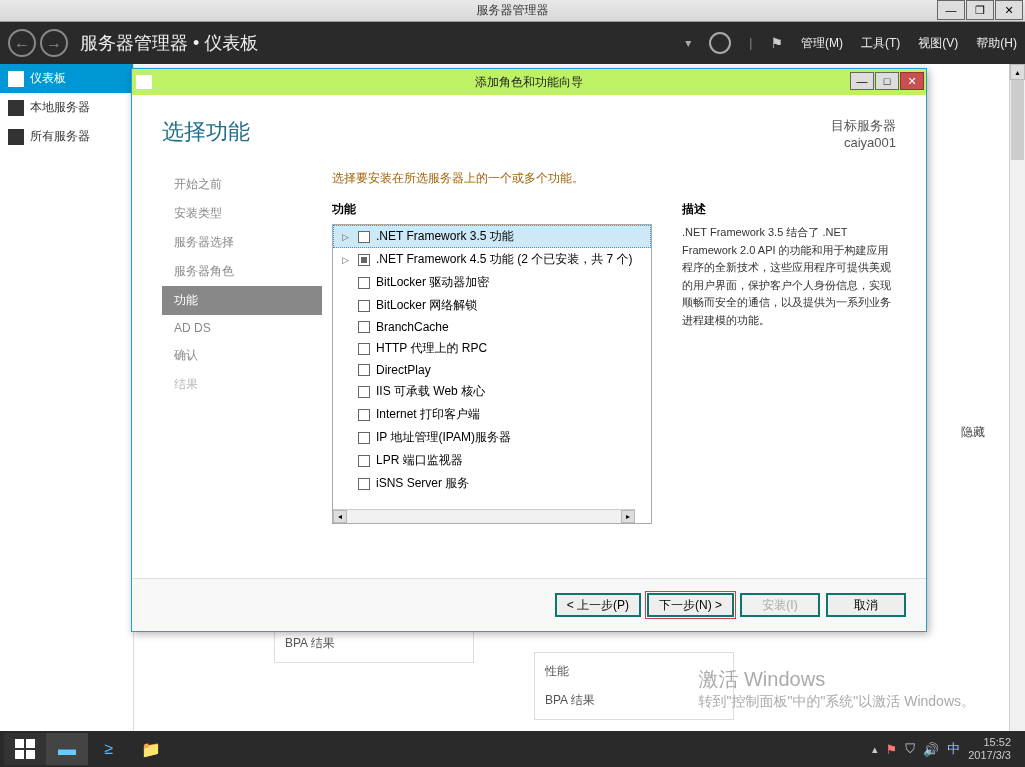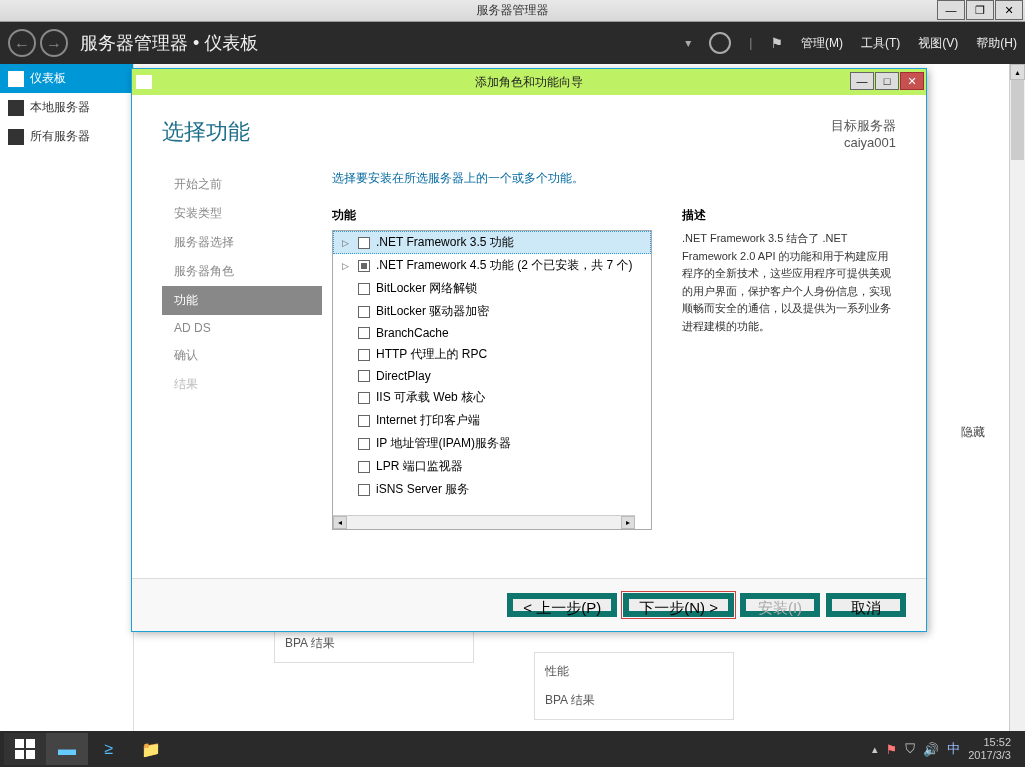--- a/index.html
+++ b/index.html
@@ -53,41 +53,41 @@
 .wizard-target { margin-left: auto; text-align: right; font-size: 13px; color: #555; }
 
 .wizard-main { flex: 1; display: flex; padding: 0 30px; }
 .wizard-steps { width: 160px; padding-top: 10px; }
 .step { font-size: 12px; color: #999; padding: 6px 12px; cursor: pointer; }
 .step.done { color: #888; }
 .step.active { background: #888; color: #fff; }
 .step.future { color: #bbb; }
 
 .wizard-content { flex: 1; padding: 10px 0 0 10px; }
-.content-desc { font-size: 12px; color: #0369a1; margin-bottom: 20px; }
+.content-desc { font-size: 12px; color: #a16207; margin-bottom: 14px; }
 .feat-cols { display: flex; gap: 30px; }
 .feat-left { width: 320px; }
 .feat-right { width: 210px; }
 .col-label { font-size: 12px; font-weight: bold; margin-bottom: 6px; }
 .feat-list { border: 1px solid #aaa; height: 300px; overflow: hidden; position: relative; padding-bottom: 14px; }
 .feat-scroll { overflow-y: scroll; overflow-x: hidden; height: calc(100% - 14px); }
 .feat-item { display: flex; align-items: center; padding: 2px 4px 2px 8px; font-size: 12px; gap: 6px; cursor: pointer; white-space: nowrap; }
 .feat-item.selected { background: #cde8f6; border: 1px dotted #3399dd; }
 .feat-item:not(.selected) { border: 1px solid transparent; }
 .expander { width: 10px; color: #666; font-size: 9px; }
 .checkbox { width: 12px; height: 12px; border: 1px solid #666; display: inline-block; background: #fff; flex-shrink: 0; }
 .checkbox.partial { background: #666; box-shadow: inset 0 0 0 2px #fff; }
 .feat-item.indented { padding-left: 24px; }
 .hscroll { position: absolute; bottom: 0; left: 0; right: 16px; height: 14px; background: #f0f0f0; border-top: 1px solid #ccc; display: flex; }
 .hscroll-btn { width: 14px; background: #ddd; border: 1px solid #bbb; font-size: 8px; display: flex; align-items: center; justify-content: center; }
 .hscroll-track { flex: 1; }
 .desc-text { font-size: 11px; color: #333; line-height: 1.6; }
 
 .wizard-buttons { padding: 14px 20px; display: flex; justify-content: flex-end; gap: 6px; border-top: 1px solid #ddd; background: #f8f8f8; }
-.wbtn { min-width: 80px; height: 24px; font-size: 15px; border: 6px solid #0f766e; background: #eee; cursor: pointer; padding: 0 10px; }
+.wbtn { min-width: 80px; height: 24px; font-size: 12px; border: 2px solid #0f766e; background: #eee; cursor: pointer; padding: 0 10px; }
 .wbtn.highlight { outline: 1px solid #d04040; outline-offset: 1px; }
 .wbtn:disabled { color: #aaa; background: #f0f0f0; cursor: default; }
 
 
 .taskbar { position: absolute; bottom: 0; left: 0; right: 0; height: 36px; background: #2a2a2a; display: flex; align-items: center; padding: 0 4px; }
 .task-item { width: 42px; height: 32px; display: flex; align-items: center; justify-content: center; cursor: pointer; }
 .task-item.start { background: #333; }
 .start-icon { width: 20px; height: 20px; display: grid; grid-template-columns: 1fr 1fr; grid-template-rows: 1fr 1fr; gap: 2px; }
 .start-icon div { background: #fff; }
 .task-item.sm { background: #444; }
@@ -146,20 +146,24 @@
   </div>
   <div class="main-content">
     <div class="bg-tile" style="left:140px; top:560px; width:200px;">
       <span>BPA 结果</span>
     </div>
     <div class="bg-tile" style="left:400px; top:588px; width:200px;">
       <div>性能</div>
       <div style="margin-top:12px">BPA 结果</div>
     </div>
     <div class="hide-btn">隐藏</div>
+    <div class="activate">
+      <div class="big">激活 Windows</div>
+      <div>转到"控制面板"中的"系统"以激活 Windows。</div>
+    </div>
   </div>
 </div>
 
 <div class="content-scroll">
   <div class="scroll-btn">▴</div>
   <div class="scroll-thumb-v"></div>
 </div>
 
 <div class="wizard">
   <div class="wizard-titlebar">
@@ -202,25 +206,25 @@
                   <span class="checkbox"></span>
                   <span>.NET Framework 3.5 功能</span>
                 </div>
                 <div class="feat-item">
                   <span class="expander">▷</span>
                   <span class="checkbox partial"></span>
                   <span>.NET Framework 4.5 功能 (2 个已安装，共 7 个)</span>
                 </div>
                 <div class="feat-item indented">
                     <span class="checkbox"></span>
+                    <span>BitLocker 驱动器加密</span>
+                  </div>
+                <div class="feat-item indented">
+                    <span class="checkbox"></span>
                     <span>BitLocker 网络解锁</span>
-                  </div>
-                <div class="feat-item indented">
-                    <span class="checkbox"></span>
-                    <span>BitLocker 驱动器加密</span>
                   </div>
                 <div class="feat-item indented">
                     <span class="checkbox"></span>
                     <span>BranchCache</span>
                   </div>
                 <div class="feat-item indented">
                     <span class="checkbox"></span>
                     <span>HTTP 代理上的 RPC</span>
                   </div>
                 <div class="feat-item indented">

